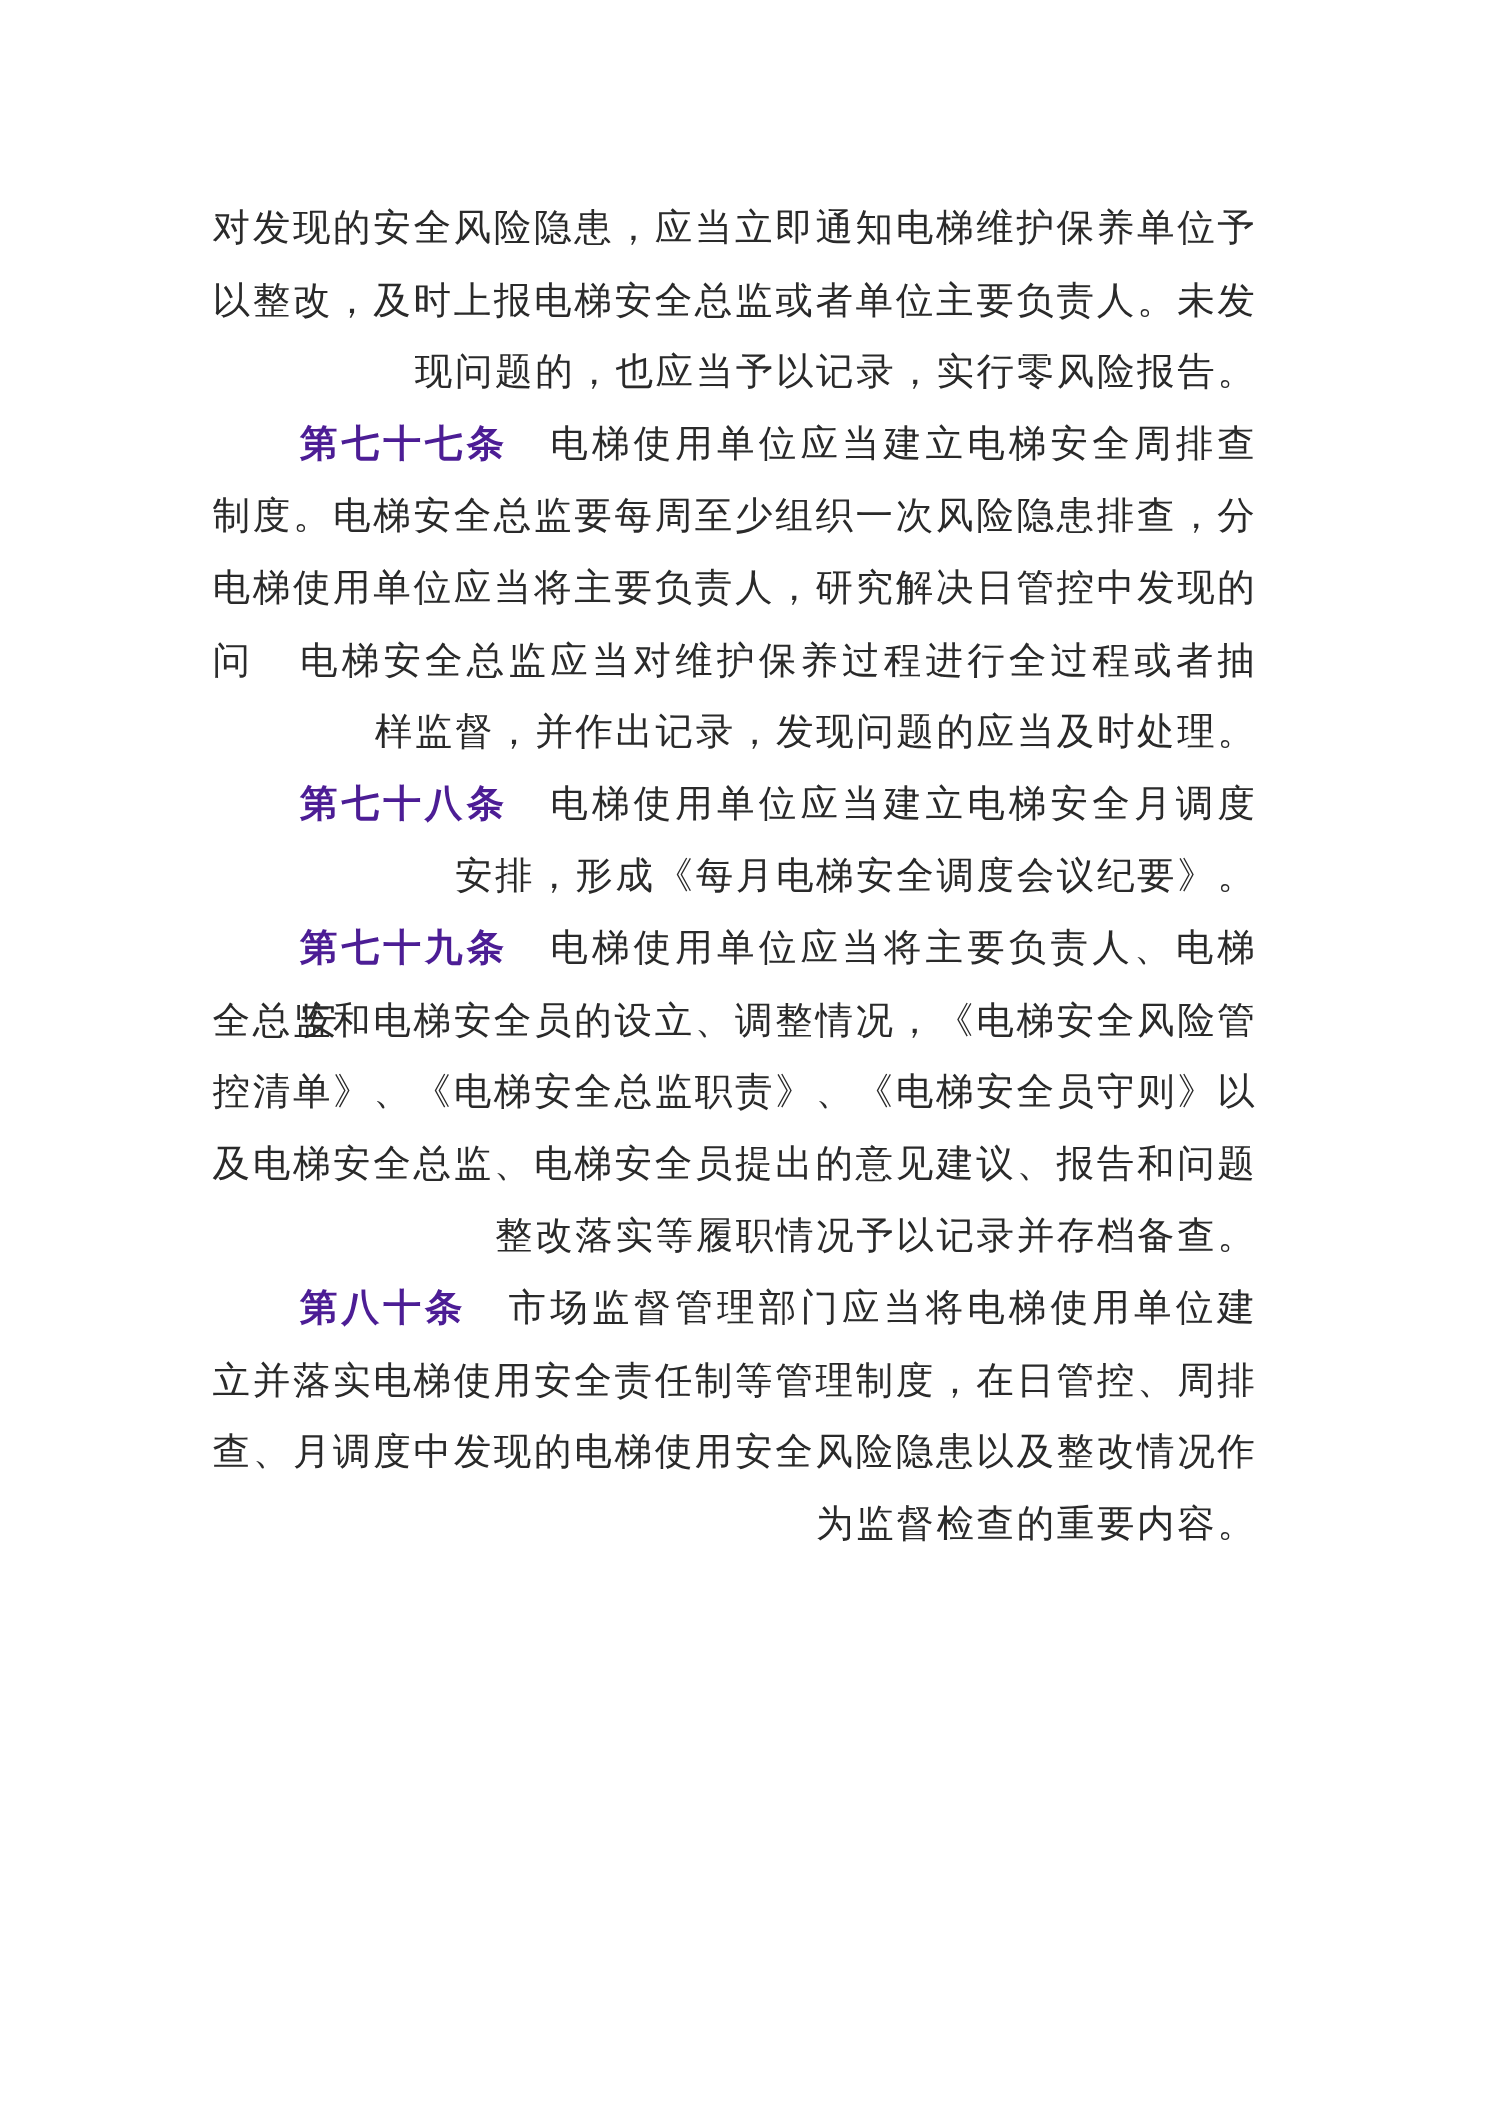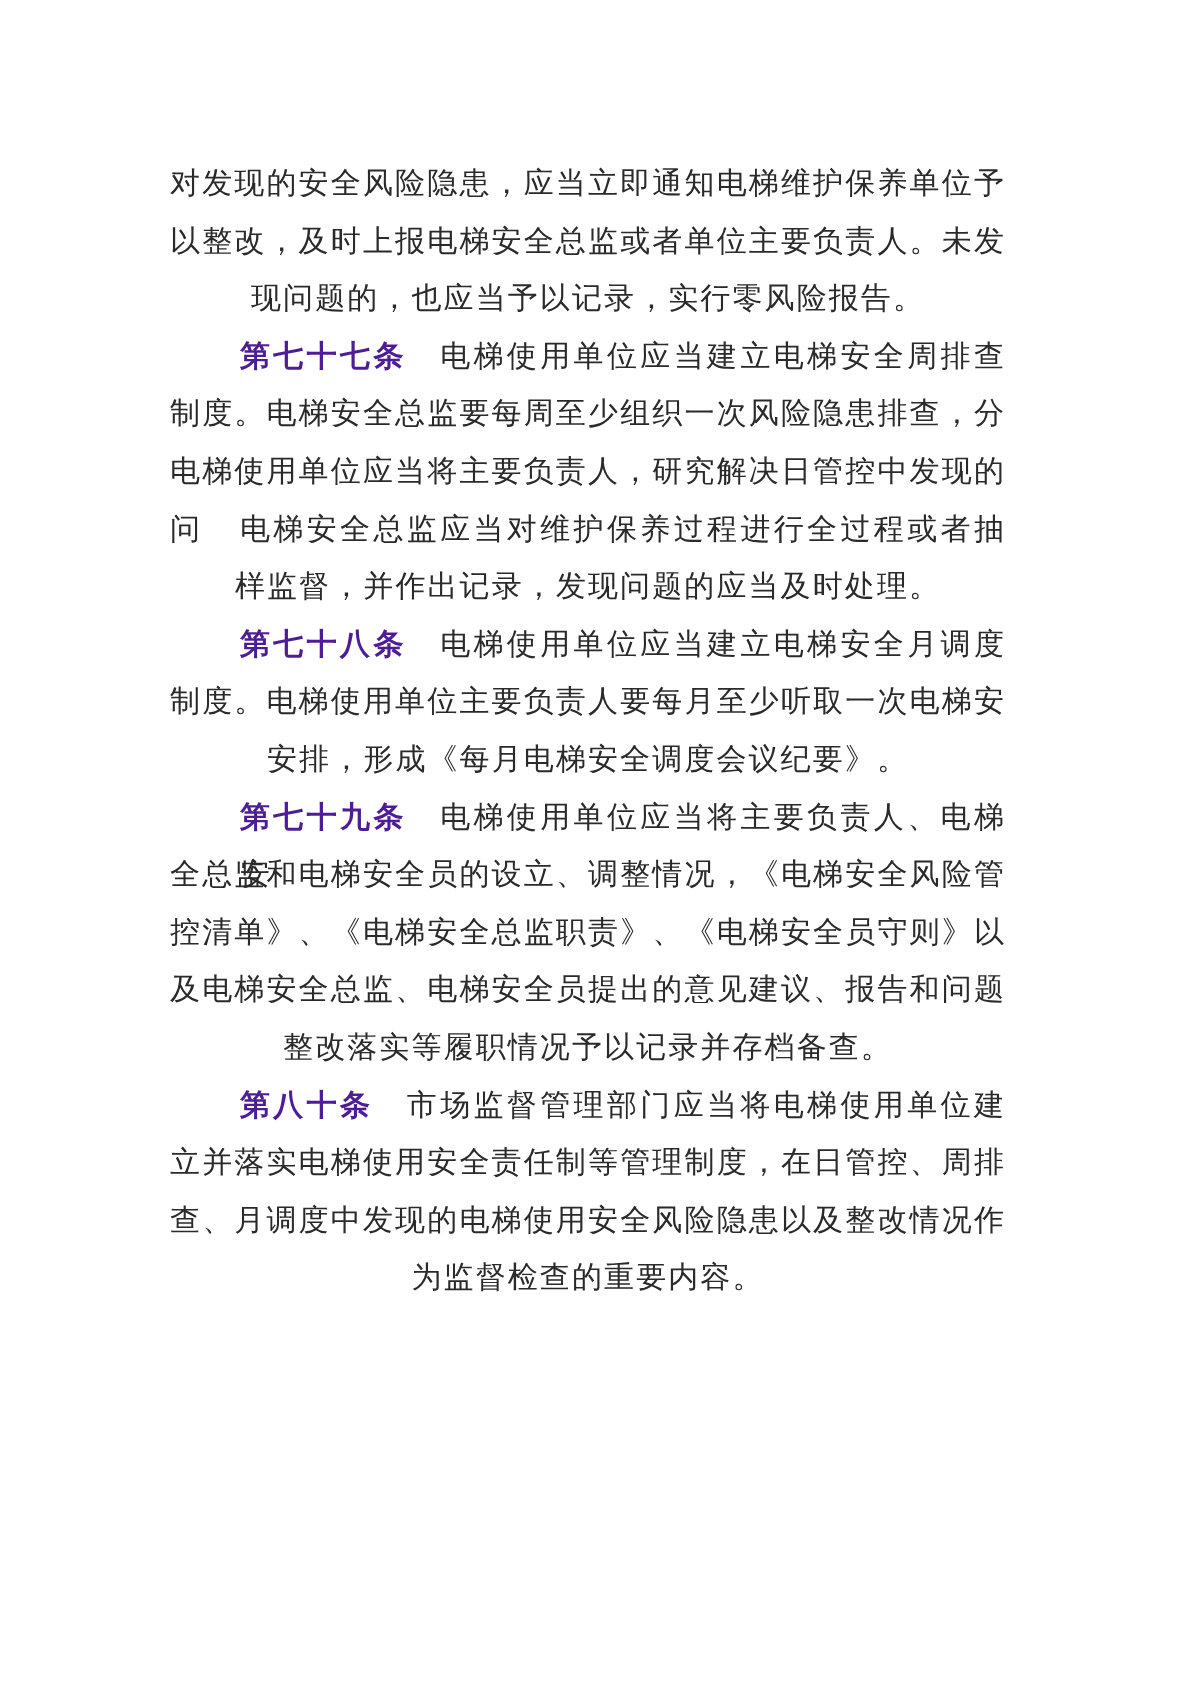--- a/index.html
+++ b/index.html
@@ -20,21 +20,21 @@
     position: absolute;
     left: 170px;
     top: 154px;
     width: 836px;
   }
   .line {
     height: 57.6px;
     line-height: 57.6px;
     font-size: 30px;
     letter-spacing: 2.1px;
-    text-align: center;
+    text-align: right;
     overflow: visible;
   }
   .line.just {
     text-align: justify;
     text-align-last: justify;
   }
   .line.ind {
     padding-left: 70px;
   }
   .art {
@@ -59,21 +59,20 @@
   <div class="doc-body" id="doc-body">
       <div class="line just"><span>对发现的安全风险隐患，应当立即通知电梯维护保养单位予</span></div>
       <div class="line just"><span>以整改，及时上报电梯安全总监或者单位主要负责人。未发</span></div>
       <div class="line"><span>现问题的，也应当予以记录，实行零风险报告。</span></div>
       <div class="line just ind"><b class="art">第七十七条</b>　<span>电梯使用单位应当建立电梯安全周排查</span></div>
       <div class="line just"><span>制度。电梯安全总监要每周至少组织一次风险隐患排查，分</span></div>
       <div class="line just"><span>电梯使用单位应当将主要负责人，研究解决日管控中发现的问</span></div>
       <div class="line just ind"><span>电梯安全总监应当对维护保养过程进行全过程或者抽</span></div>
       <div class="line"><span>样监督，并作出记录，发现问题的应当及时处理。</span></div>
       <div class="line just ind"><b class="art">第七十八条</b>　<span>电梯使用单位应当建立电梯安全月调度</span></div>
-      <div class="line just"><span>制度。电梯使用单位主要负责人要每月至少听取一次电梯安</span></div>
       <div class="line"><span>安排，形成《每月电梯安全调度会议纪要》。</span></div>
       <div class="line just ind"><b class="art">第七十九条</b>　<span>电梯使用单位应当将主要负责人、电梯安</span></div>
       <div class="line just"><span>全总监和电梯安全员的设立、调整情况，《电梯安全风险管</span></div>
       <div class="line just"><span>控清单》、《电梯安全总监职责》、《电梯安全员守则》以</span></div>
       <div class="line just"><span>及电梯安全总监、电梯安全员提出的意见建议、报告和问题</span></div>
       <div class="line"><span>整改落实等履职情况予以记录并存档备查。</span></div>
       <div class="line just ind"><b class="art">第八十条</b>　<span>市场监督管理部门应当将电梯使用单位建</span></div>
       <div class="line just"><span>立并落实电梯使用安全责任制等管理制度，在日管控、周排</span></div>
       <div class="line just"><span>查、月调度中发现的电梯使用安全风险隐患以及整改情况作</span></div>
       <div class="line"><span>为监督检查的重要内容。</span></div>

